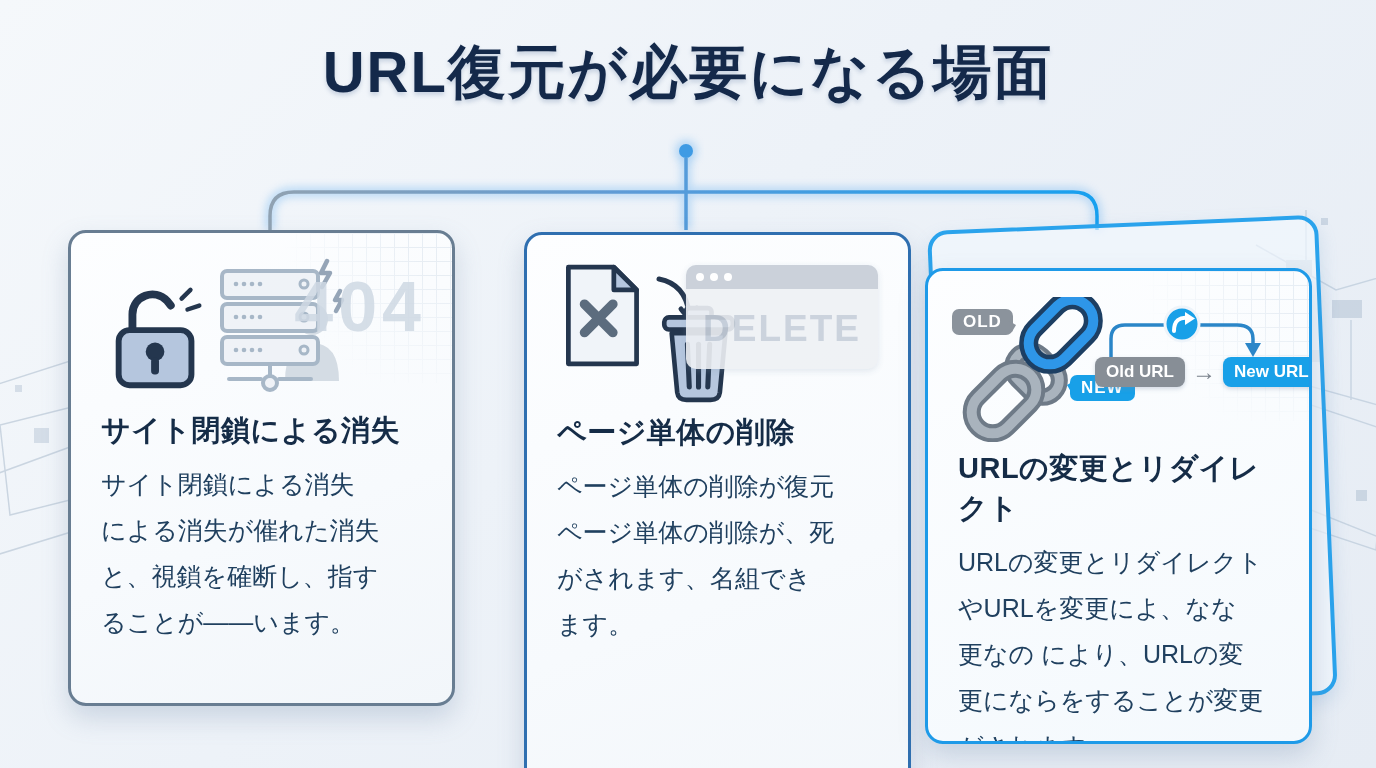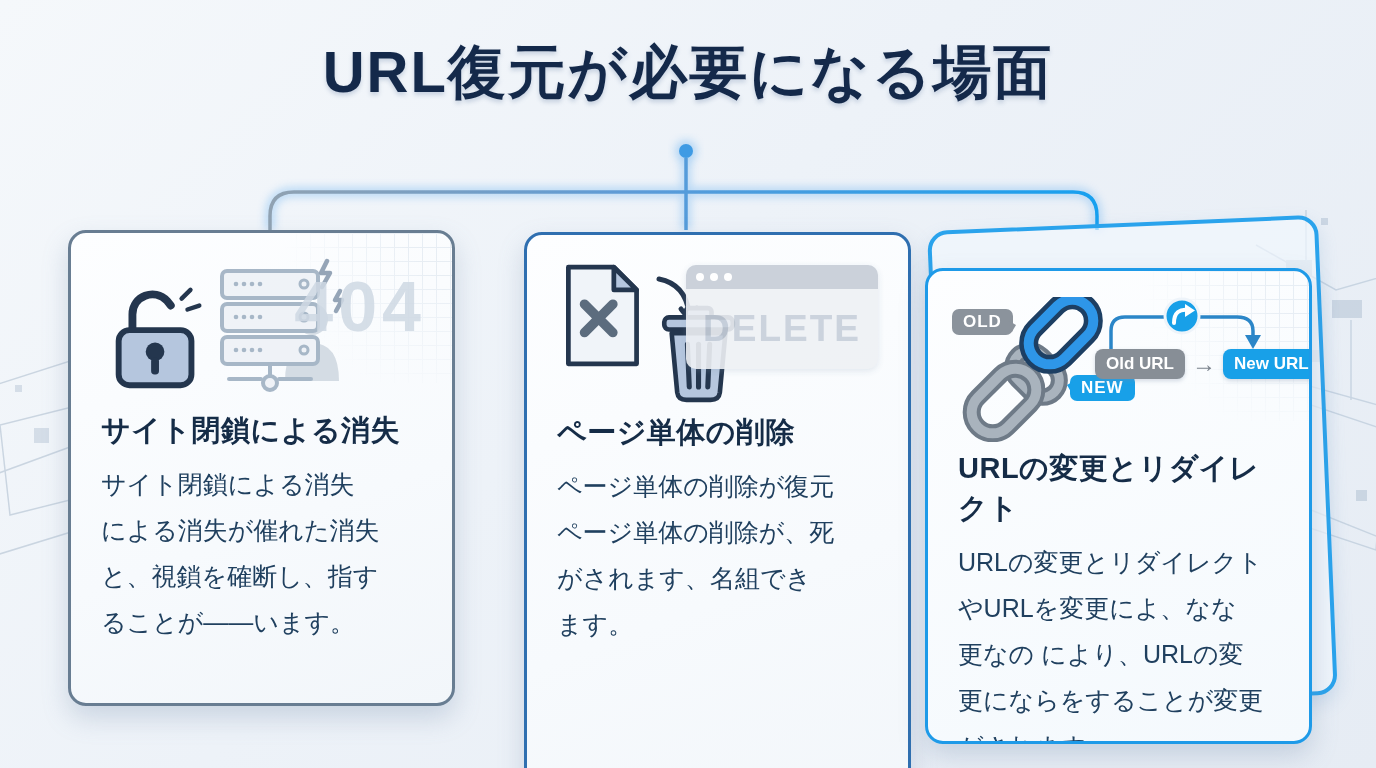--- a/index.html
+++ b/index.html
@@ -81,21 +81,21 @@
   .badge.old{left:0;top:12px;background:#8b939c;}
   .badge.old::after{
     content:"";position:absolute;right:-9px;top:10px;
     border:6px solid transparent;border-left-color:#8b939c;transform:rotate(-15deg);
   }
   .badge.new{left:118px;top:78px;background:#18a0e8;}
   .badge.new::before{
     content:"";position:absolute;left:-9px;top:4px;
     border:6px solid transparent;border-right-color:#18a0e8;transform:rotate(15deg);
   }
-  .redirect-diagram{position:absolute;right:-8px;top:0;width:192px;height:118px;}
+  .redirect-diagram{position:absolute;right:-8px;top:8px;width:192px;height:118px;}
   .redirect-svg{position:absolute;left:0;top:0;}
   .pill-row{position:absolute;left:0;top:58px;display:flex;align-items:center;gap:7px;}
   .pill{
     padding:5px 11px;border-radius:8px;color:#fff;font-weight:700;font-size:17px;
     white-space:nowrap;box-shadow:0 2px 4px rgba(120,140,165,.3);
   }
   .pill.gray{background:#878e96;}
   .pill.blue{background:#18a0e8;}
   .pill-arrow{font-size:24px;font-weight:800;color:#7a828c;line-height:1;}
 </style>

